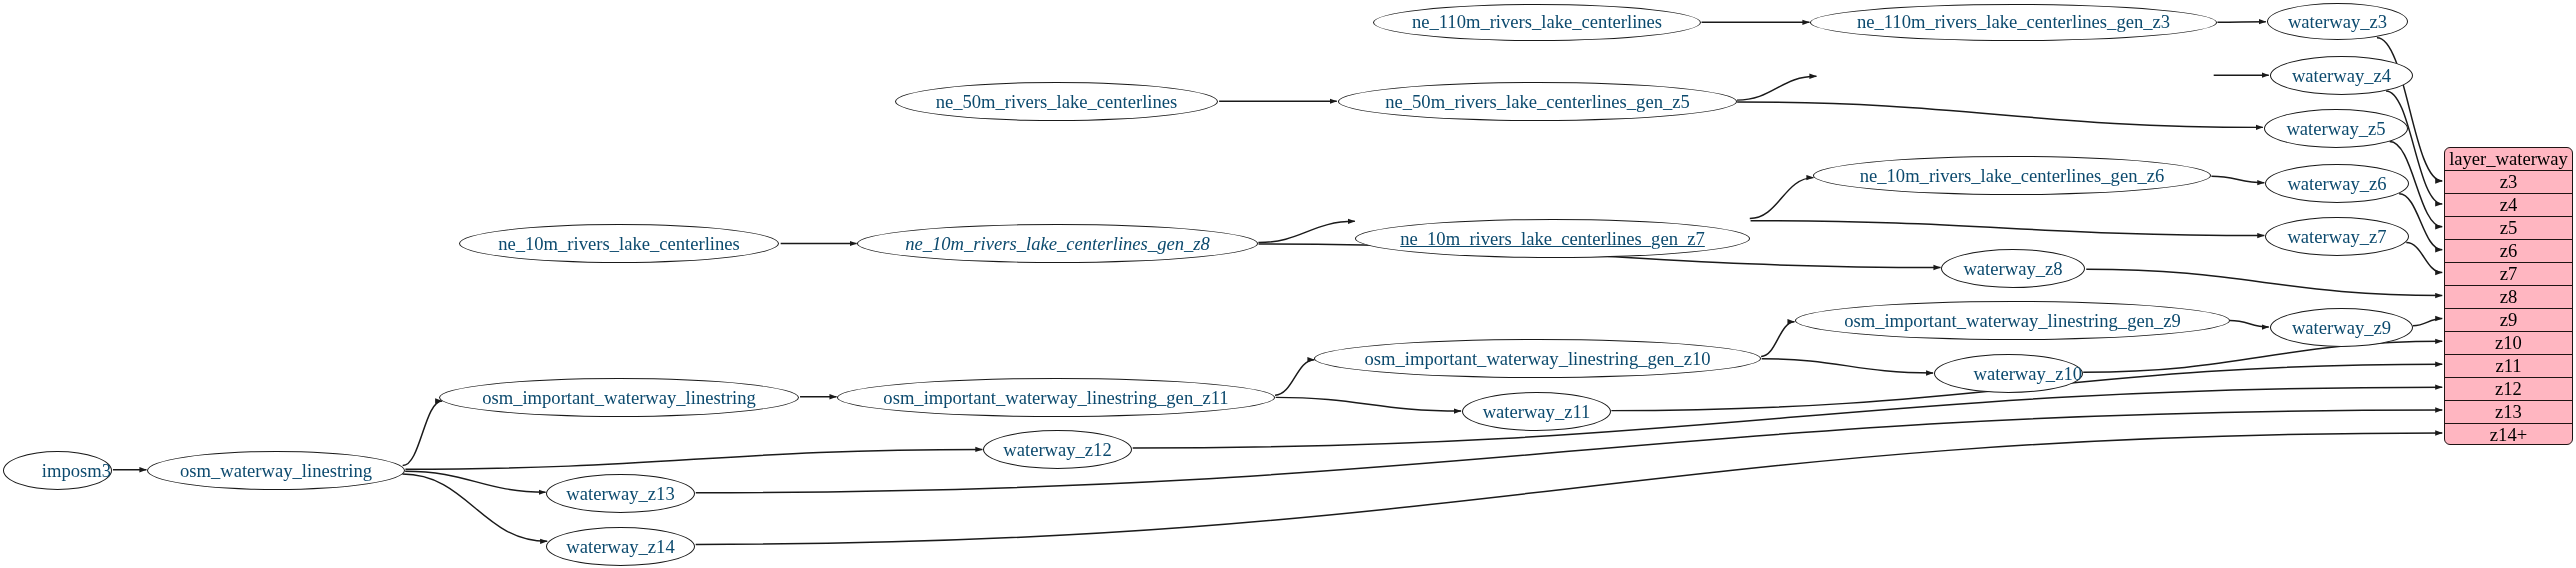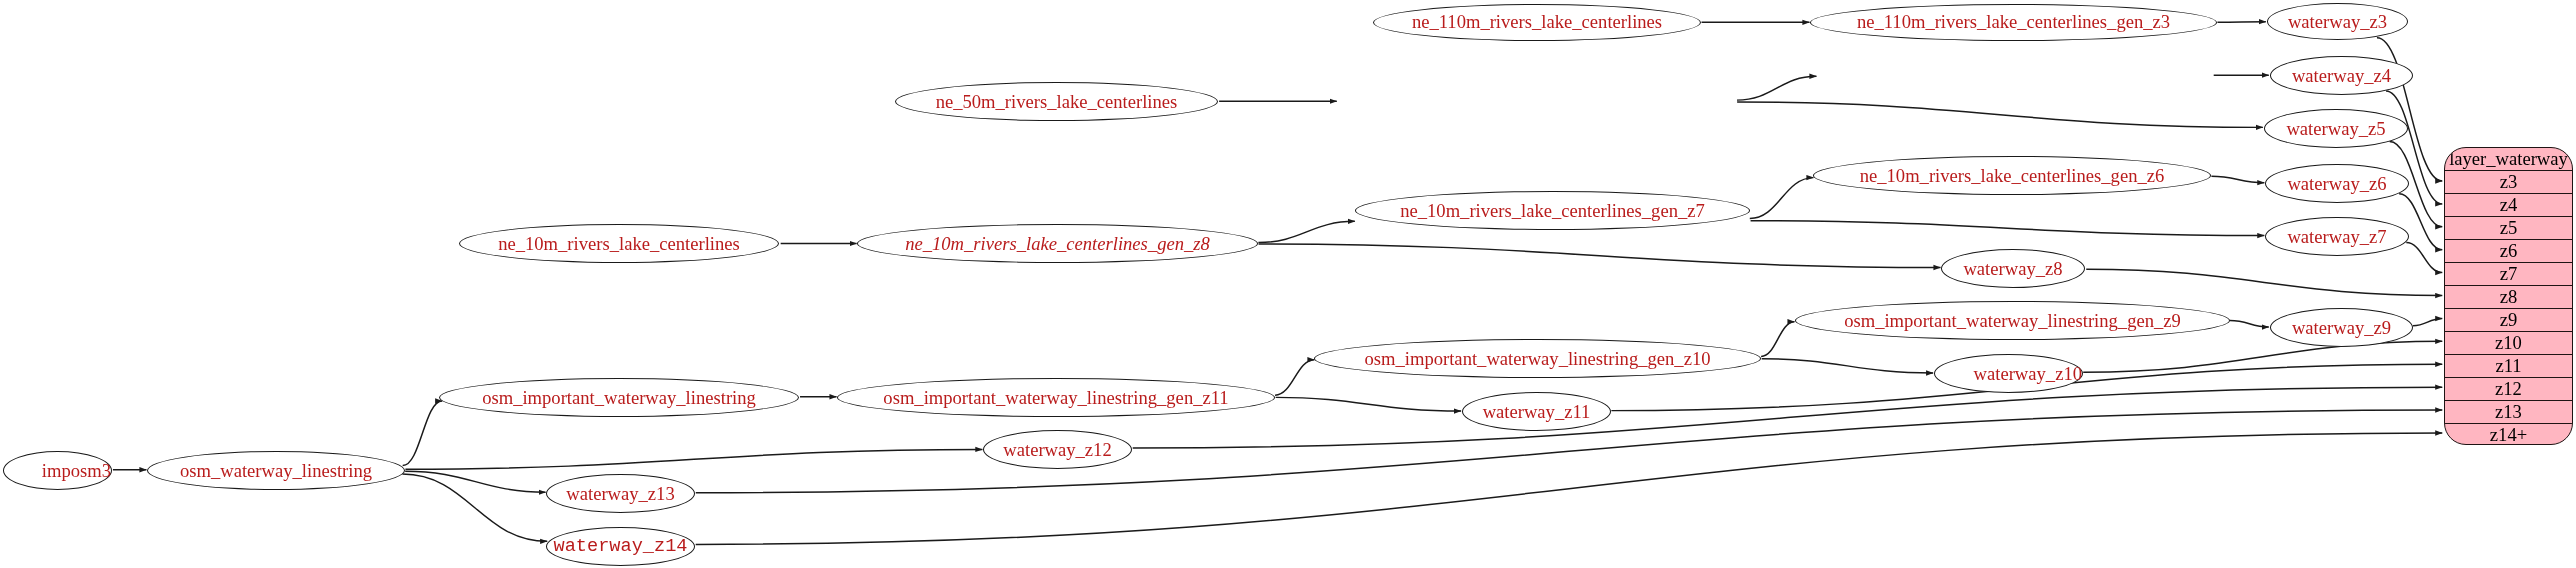--- a/index.html
+++ b/index.html
@@ -11,29 +11,29 @@
     overflow:hidden;
   }
   #edge-layer{position:absolute;left:0;top:0;width:2576px;height:568px;}
   .node{
     position:absolute;
     box-sizing:border-box;
     border:1.5px solid #1a1a1a;
     border-radius:50%;
     background:#ffffff;
     display:flex;align-items:center;justify-content:center;
-    font-size:18.6px;color:#b91c1c;
+    font-size:18.6px;color:#0c4a6e;
     white-space:nowrap;
     z-index:2;
   }
   .table-node{
     position:absolute;
     box-sizing:border-box;
     border:1.5px solid #1f1414;
-    border-radius:22px;
+    border-radius:6px;
     display:flex;flex-direction:column;
     overflow:hidden;
     font-size:18.6px;color:#000000;
     z-index:2;
   }
   .tcell{
     flex:1;
     display:flex;align-items:center;justify-content:center;
     border-top:1.1px solid #1f1414;
     white-space:nowrap;
@@ -114,48 +114,51 @@
     </div>
   <div class="node" style="left: 1462px; top: 392px; width: 149px; height: 39px; border-color: rgb(26, 26, 26); background: rgb(255, 255, 255);">
       <span>waterway_z11</span>
     </div>
   <div class="node" style="left: 983px; top: 430px; width: 149px; height: 39px; border-color: rgb(26, 26, 26); background: rgb(255, 255, 255);">
       <span>waterway_z12</span>
     </div>
   <div class="node" style="left: 546px; top: 474px; width: 149px; height: 39px; border-color: rgb(26, 26, 26); background: rgb(255, 255, 255);">
       <span>waterway_z13</span>
     </div>
-  <div class="node" style="left: 546px; top: 527px; width: 149px; height: 39px; border-color: rgb(26, 26, 26); background: rgb(255, 255, 255); font-family: Liberation Mono, monospace;">
+  <div class="node" style="left: 546px; top: 527px; width: 149px; height: 39px; border-color: rgb(26, 26, 26); background: rgb(255, 255, 255);">
       <span>waterway_z14</span>
     </div>
   <div class="node" style="left: 1373px; top: 3.7px; width: 328px; height: 37px; border-color: rgb(26, 26, 26); background: rgb(255, 255, 255);">
       <span>ne_110m_rivers_lake_centerlines</span>
     </div>
   <div class="node" style="left: 1810px; top: 3.7px; width: 407px; height: 37px; border-color: rgb(26, 26, 26); background: rgb(255, 255, 255);">
       <span>ne_110m_rivers_lake_centerlines_gen_z3</span>
     </div>
   <div class="node" style="left: 2267px; top: 3px; width: 141px; height: 37px; border-color: rgb(26, 26, 26); background: rgb(255, 255, 255);">
       <span>waterway_z3</span>
     </div>
   <div class="node" style="left: 895px; top: 82px; width: 323px; height: 39px; border-color: rgb(26, 26, 26); background: rgb(255, 255, 255);">
       <span>ne_50m_rivers_lake_centerlines</span>
     </div>
+  <div class="node" style="left: 1338px; top: 82px; width: 399px; height: 39px; border-color: rgb(26, 26, 26); background: rgb(255, 255, 255);">
+      <span>ne_50m_rivers_lake_centerlines_gen_z5</span>
+    </div>
   <div class="node" style="left: 2270px; top: 56px; width: 143px; height: 39px; border-color: rgb(26, 26, 26); background: rgb(255, 255, 255);">
       <span>waterway_z4</span>
     </div>
   <div class="node" style="left: 2264px; top: 109px; width: 144px; height: 39px; border-color: rgb(26, 26, 26); background: rgb(255, 255, 255);">
       <span>waterway_z5</span>
     </div>
   <div class="node" style="left: 459px; top: 224px; width: 320px; height: 39px; border-color: rgb(26, 26, 26); background: rgb(255, 255, 255); text-align: right;">
       <span>ne_10m_rivers_lake_centerlines</span>
     </div>
   <div class="node" style="left: 857px; top: 224px; width: 401px; height: 39px; border-color: rgb(26, 26, 26); background: rgb(255, 255, 255); font-style: italic;">
       <span>ne_10m_rivers_lake_centerlines_gen_z8</span>
     </div>
-  <div class="node" style="left: 1355px; top: 191px; width: 395px; height: 39px; border-color: rgb(26, 26, 26); background: rgb(255, 255, 255);">
+  <div class="node" style="left: 1355px; top: 219px; width: 395px; height: 39px; border-color: rgb(26, 26, 26); background: rgb(255, 255, 255); text-decoration: underline;">
       <span>ne_10m_rivers_lake_centerlines_gen_z7</span>
     </div>
   <div class="node" style="left: 1813px; top: 156px; width: 398px; height: 39px; border-color: rgb(26, 26, 26); background: rgb(255, 255, 255);">
       <span>ne_10m_rivers_lake_centerlines_gen_z6</span>
     </div>
   <div class="node" style="left: 2265px; top: 164px; width: 144px; height: 39px; border-color: rgb(26, 26, 26); background: rgb(255, 255, 255);">
       <span>waterway_z6</span>
     </div>
   <div class="node" style="left: 2265px; top: 217px; width: 144px; height: 39px; border-color: rgb(26, 26, 26); background: rgb(255, 255, 255);">
       <span>waterway_z7</span>

